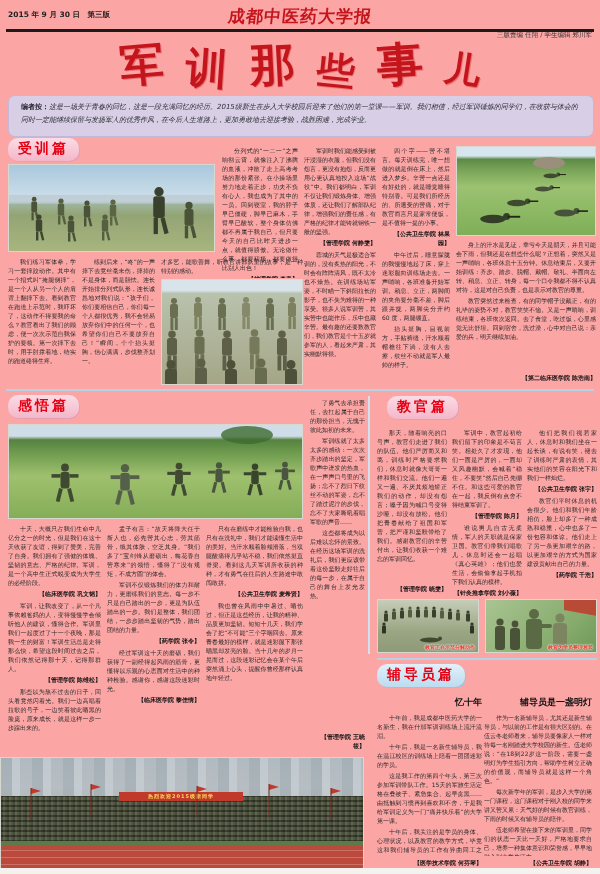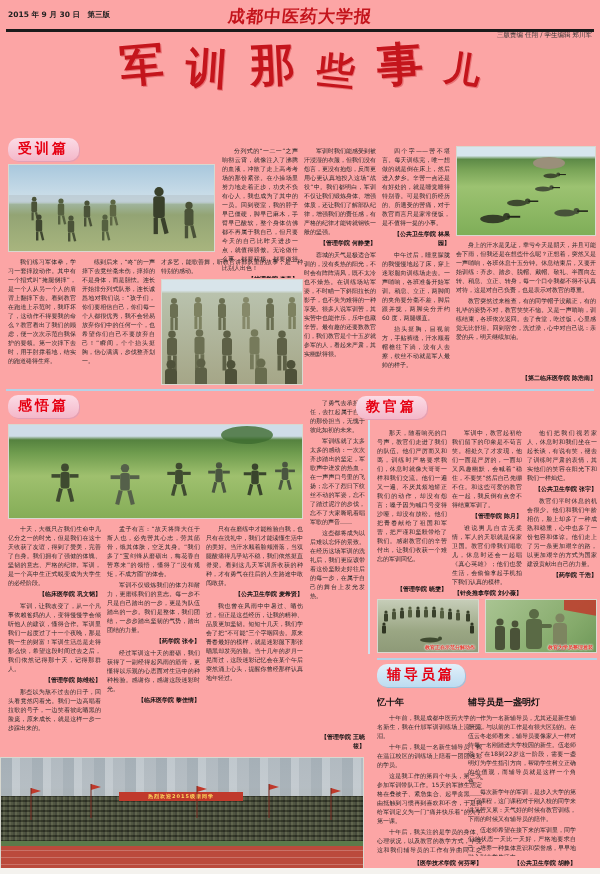--- a/index.html
+++ b/index.html
@@ -26,21 +26,21 @@
   
   .slabel{display:inline-block;font-size:14px;font-weight:900;color:#e60012;letter-spacing:3px;padding:2px 10px 3px;border-radius:10px;background:linear-gradient(180deg,#fbdce6,#f4b7c9);box-shadow:1px 1px 0 #e3a0b5;}
   .slabel.blue{background:linear-gradient(180deg,#e2f0fa,#bcdcf1);box-shadow:1px 1px 0 #9cc3dd;}
   
   .col{font-size:6px;line-height:1.5;color:#2a2a2a;text-align:justify;overflow:hidden;}
   .col p{margin:0 0 2px;text-indent:2em;}
   .attr{font-size:6px;font-weight:bold;color:#111;text-align:right;margin:0 0 3px;}
   .flexcol{display:flex;flex-direction:column;}
   .flexcol .flow{flex:1 1 auto;min-height:0;overflow:hidden;}
   .flexcol .attr{margin-top:2px;}
-  .headline{font-size:9px;font-weight:bold;color:#111;text-align:left;margin:0 0 3px;text-indent:0;}
+  .headline{font-size:9px;font-weight:bold;color:#111;text-align:right;margin:0 0 3px;text-indent:0;}
   
   .hdiv{height:2px;background:#b5d2e6;}
   .vdiv{width:2px;background:#cfe2ef;}
   
   .photo{overflow:hidden;border:1px solid #d8d8d0;box-sizing:border-box;}
   .cap{position:absolute;right:3px;bottom:2px;font-size:5px;font-weight:bold;color:#e6392f;text-shadow:0 0 2px #fff,0 0 2px #fff;}
   .ph-march{background:linear-gradient(180deg,#a9c8dd 0%,#cfe0ea 42%,#9fb39b 46%,#93a474 58%,#a8b57e 100%);}
   .ph-prone{background:linear-gradient(180deg,#d7e6ee 0%,#d7e6ee 10%,#5d8a47 14%,#79a457 26%,#9cc271 45%,#7fae58 100%);}
   .ph-form{background:linear-gradient(180deg,#d8e4ea 0%,#d8e4ea 10%,#b9c2ad 13%,#a5a687 100%);}
   .ph-fist{background:linear-gradient(180deg,#cfdde8 0%,#cfdde8 12%,#55823f 16%,#6f9c4e 30%,#9fc06e 55%,#85ad57 100%);}
@@ -63,20 +63,23 @@
 
   <div class="abs mh-date">2015 年 9 月 30 日　第三版</div>
   <div class="abs mh-paper">成都中医药大学报</div>
   <div class="abs mh-editors">三版责编 任翔 / 学生编辑 郑川军</div>
   <div class="abs mh-rule"></div>
 
   <div class="abs title">
     <span class="t-char">军</span><span class="t-char">训</span><span class="t-char">那</span><span class="t-char">些</span><span class="t-char">事</span><span class="t-char">儿</span>
   </div>
 
+  <div class="abs note">
+    <b>编者按：</b><span>这是一场关于青春的回忆，这是一段充满回忆的经历。2015级新生在步入大学校园后迎来了他们的第一堂课——军训。我们相信，经过军训锤炼的同学们，在收获与体会的同时一定能继续保留与发扬军人的优秀作风，在今后人生道路上，更加勇敢地去迎接考验，战胜困难，完成学业。</span>
+  </div>
 
   <div class="abs" style="left:8px;top:138px;z-index:2;"><span class="slabel">受训篇</span></div>
 
   <div class="abs photo ph-march" style="left:8px;top:164px;width:207px;height:88px;">
     <svg width="207" height="88" viewBox="0 0 207 88">
       <defs>
           <g id="fg1">
             <circle cx="0" cy="-14" r="2.6"></circle>
             <rect x="-3.2" y="-11.5" width="6.4" height="12" rx="1.6"></rect>
             <rect x="-3" y="0.5" width="2.4" height="9"></rect>
@@ -280,21 +283,21 @@
           <line x1="90" y1="26" x2="90" y2="60"></line>
           <line x1="196" y1="28" x2="196" y2="60"></line>
           <line x1="268" y1="26" x2="268" y2="60"></line>
           <line x1="330" y1="30" x2="330" y2="62"></line>
         </g>
     </svg>
   </div>
 
   <div class="abs vdiv" style="left:368px;top:396px;height:258px;"></div>
 
-  <div class="abs" style="left:356px;top:396px;z-index:2;"><span class="slabel">教官篇</span></div>
+  <div class="abs" style="left:387px;top:396px;z-index:2;"><span class="slabel">教官篇</span></div>
 
   <div class="abs col flexcol" style="left:377px;top:428px;width:70px;height:168px;">
     <div class="flow">
       <p>那天，随着响亮的口号声，教官们走进了我们的队伍。他们严厉而又和蔼，训练时严格要求我们，休息时就像大哥哥一样和我们交流。他们一遍又一遍、不厌其烦地矫正我们的动作，却没有怨言；嗓子因为喊口号变得沙哑，却没有放松。他们把青春献给了祖国和军营，把严谨和坚毅带给了我们。感谢教官们的辛苦付出，让我们收获一个难忘的军训回忆。</p>
     </div>
     <div class="attr">【管理学院 晓雯】</div>
   </div>
 
   <div class="abs col" style="left:452px;top:428px;width:70px;height:168px;">
     <p>军训中，教官起初给我们留下的印象是不苟言笑。相处久了才发现，他们一面是严厉的，一面却又风趣幽默，会喊着“稳住，不要笑”然后自己先绷不住。和这些可爱的教官在一起，我反倒有点舍不得结束军训了。</p>
@@ -368,21 +371,21 @@
     <div class="flow">
       <p>十年前，我是成都中医药大学的一名新生，我在什邡军训训练场上流汗流泪。</p>
       <p>十年后，我是一名新生辅导员，我在温江校区的训练场上陪着一团团迷彩的学员。</p>
       <p>这是我工作的第四个年头，第三次参加军训带队工作。15天的军旅生活定格在叠被子、紧急集合、起早贪黑……由抵触到习惯再到喜欢和不舍，于是我给军训定义为一门“痛并快乐着”的大学第一课。</p>
       <p>十年后，我关注的是学员的身体、心理状况，以及教官的教学方式，毕竟这和我们辅导员的工作有异曲同工之妙。</p>
 
     </div>
     <div class="attr">【医学技术学院 何芬琴】</div>
   </div>
 
-  <div class="abs col flexcol" style="left:468px;top:696px;width:108px;height:174px;">
+  <div class="abs col flexcol" style="left:484px;top:696px;width:108px;height:174px;">
     <div class="headline">辅导员是一盏明灯</div>
     <div class="flow">
       <p>作为一名新辅导员，尤其还是新生辅导员，与以前的工作是有很大区别的。在伍云冬老师看来，辅导员要像家人一样对待每一名刚踏进大学校园的新生。伍老师说：“在18到22岁这一阶段，需要一盏明灯为学生指引方向，帮助学生树立正确的价值观，而辅导员就是这样一个角色。”</p>
       <p>每次新学年的军训，是步入大学的第一门课程，这门课程对于刚入校的同学来讲又苦又累：天气好的时候有教官训练，下雨的时候又有辅导员的陪伴。</p>
       <p>伍老师希望在接下来的军训里，同学们的状态一天比一天好，严格地要求自己，培养一种集体意识和荣誉感，早早地融入到大学生活中。</p>
     </div>
     <div class="attr">【公共卫生学院 胡静】</div>
   </div>
 
 </div>

